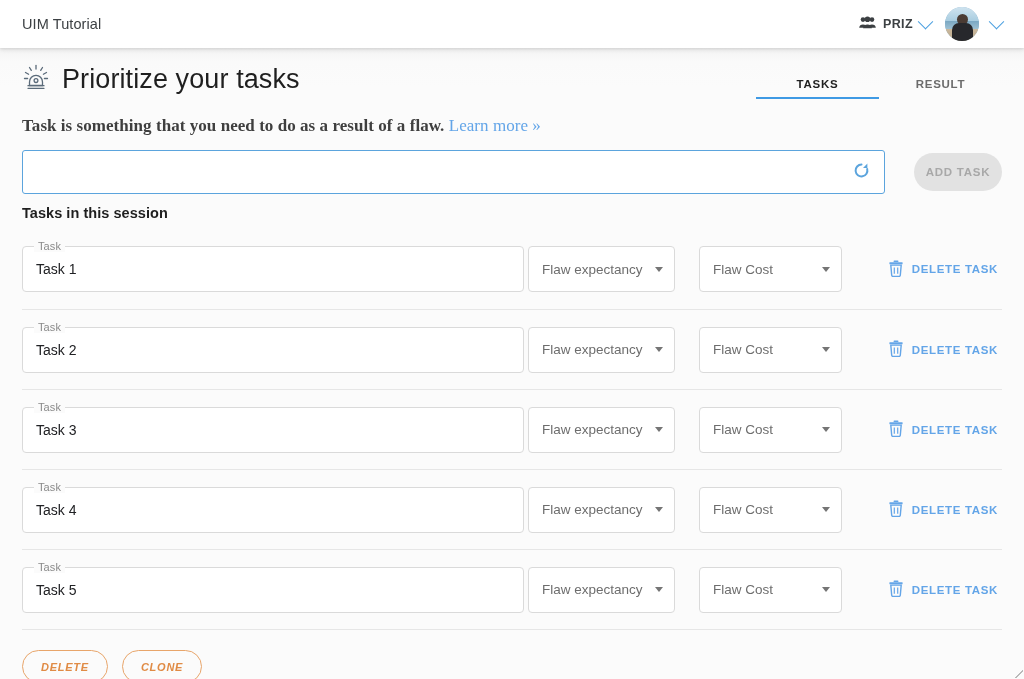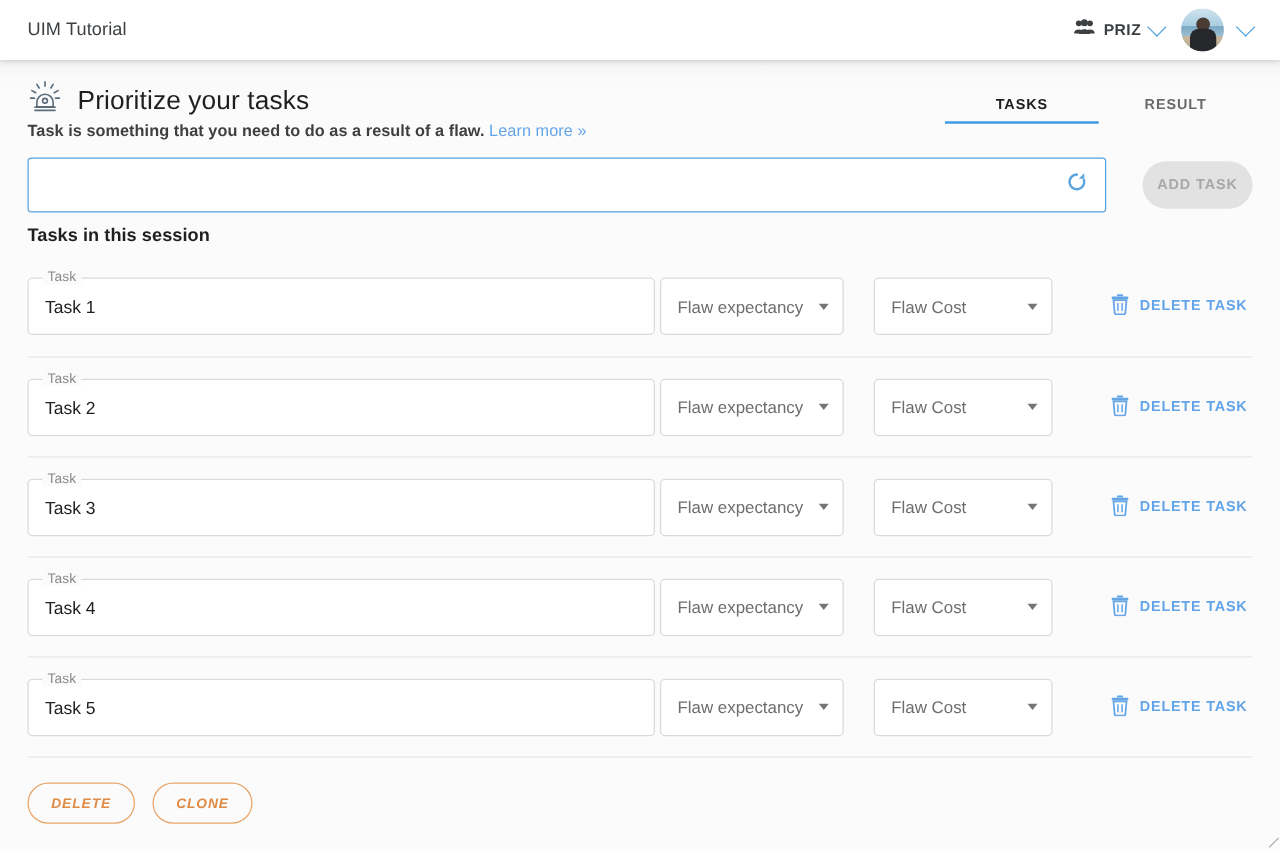--- a/index.html
+++ b/index.html
@@ -106,33 +106,34 @@
     align-items: flex-start;
     justify-content: space-between;
     padding-top: 16px;
   }
 
   .title-left { display: flex; align-items: center; gap: 12px; }
 
   .siren-icon { display:block; flex:none; }
 
   .page-title {
-    font-size: 21px;
+    font-size: 27px;
     font-weight: normal;
     color: #1f1f1f;
     letter-spacing: .1px;
     line-height: 1.1;
   }
 
   .subtitle {
-    margin-top: 0;
-    font-size: 13px;
+    margin-top: 20px;
+    font-size: 17px;
     font-weight: bold;
     color: #3f3f3f;
     letter-spacing: .05px;
+    font-family: Liberation Serif, serif;
   }
 
   .learn-more {
     font-weight: normal;
     color: #63a5e8;
     text-decoration: none;
     cursor: pointer;
   }
 
   

